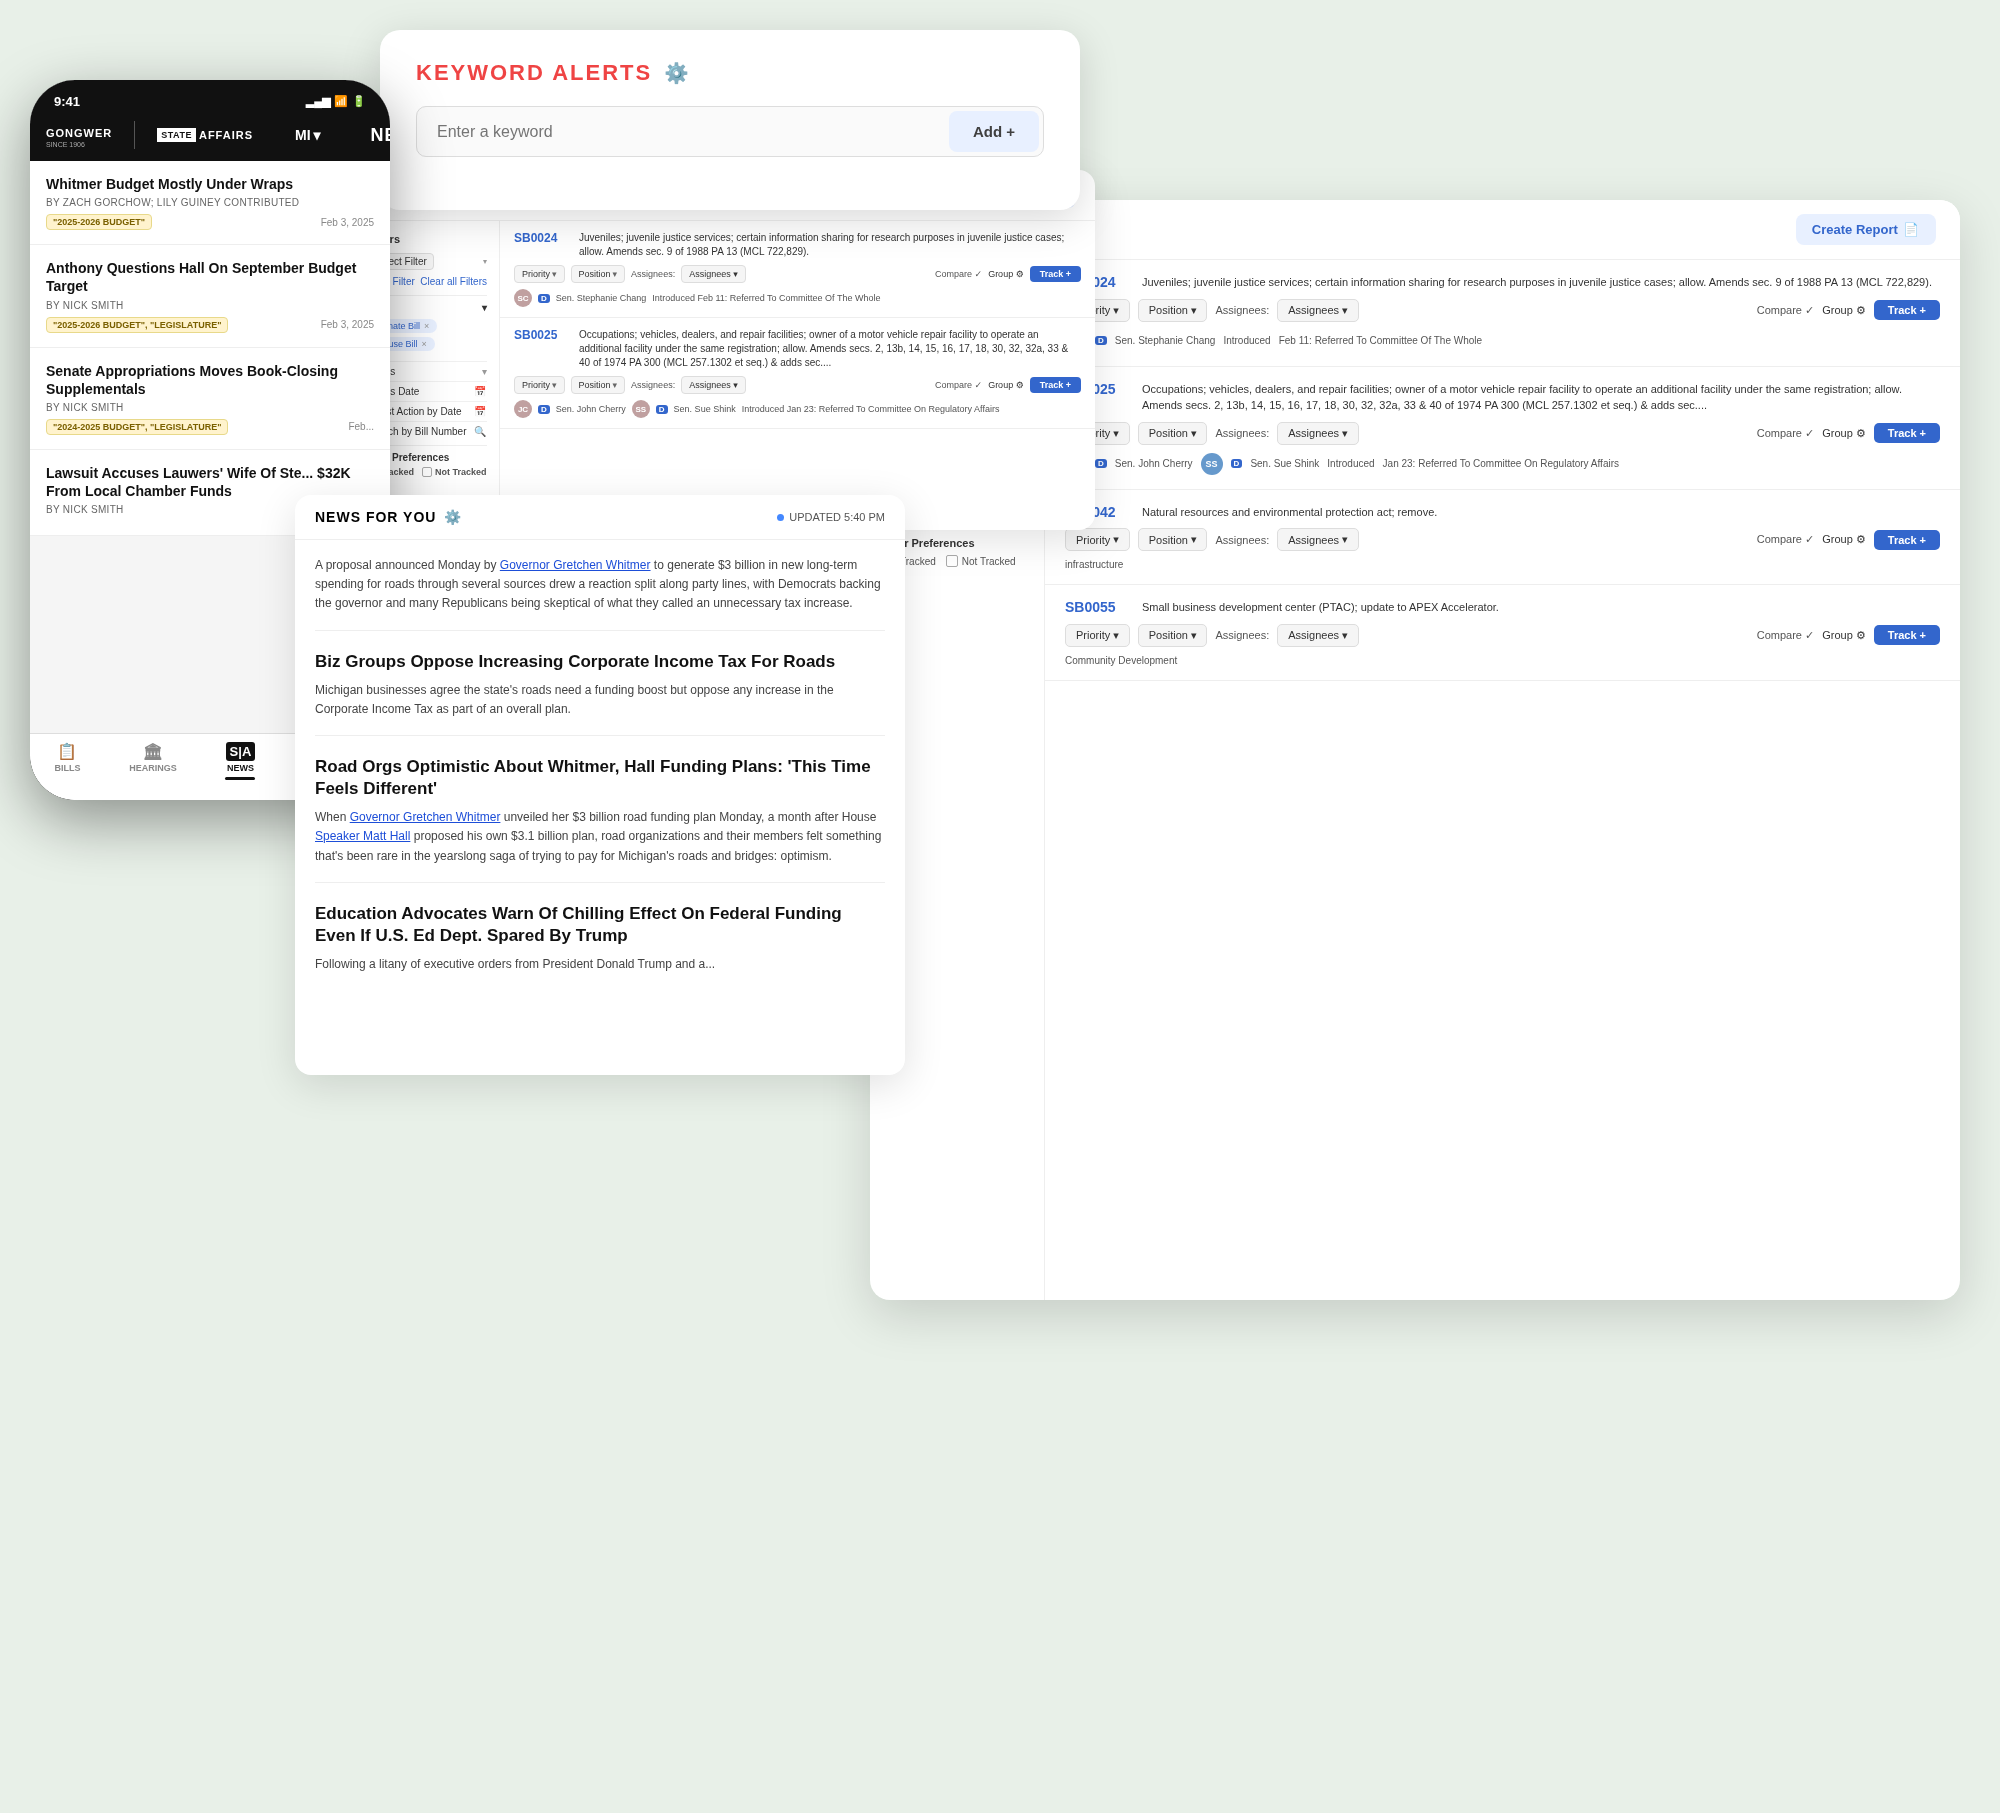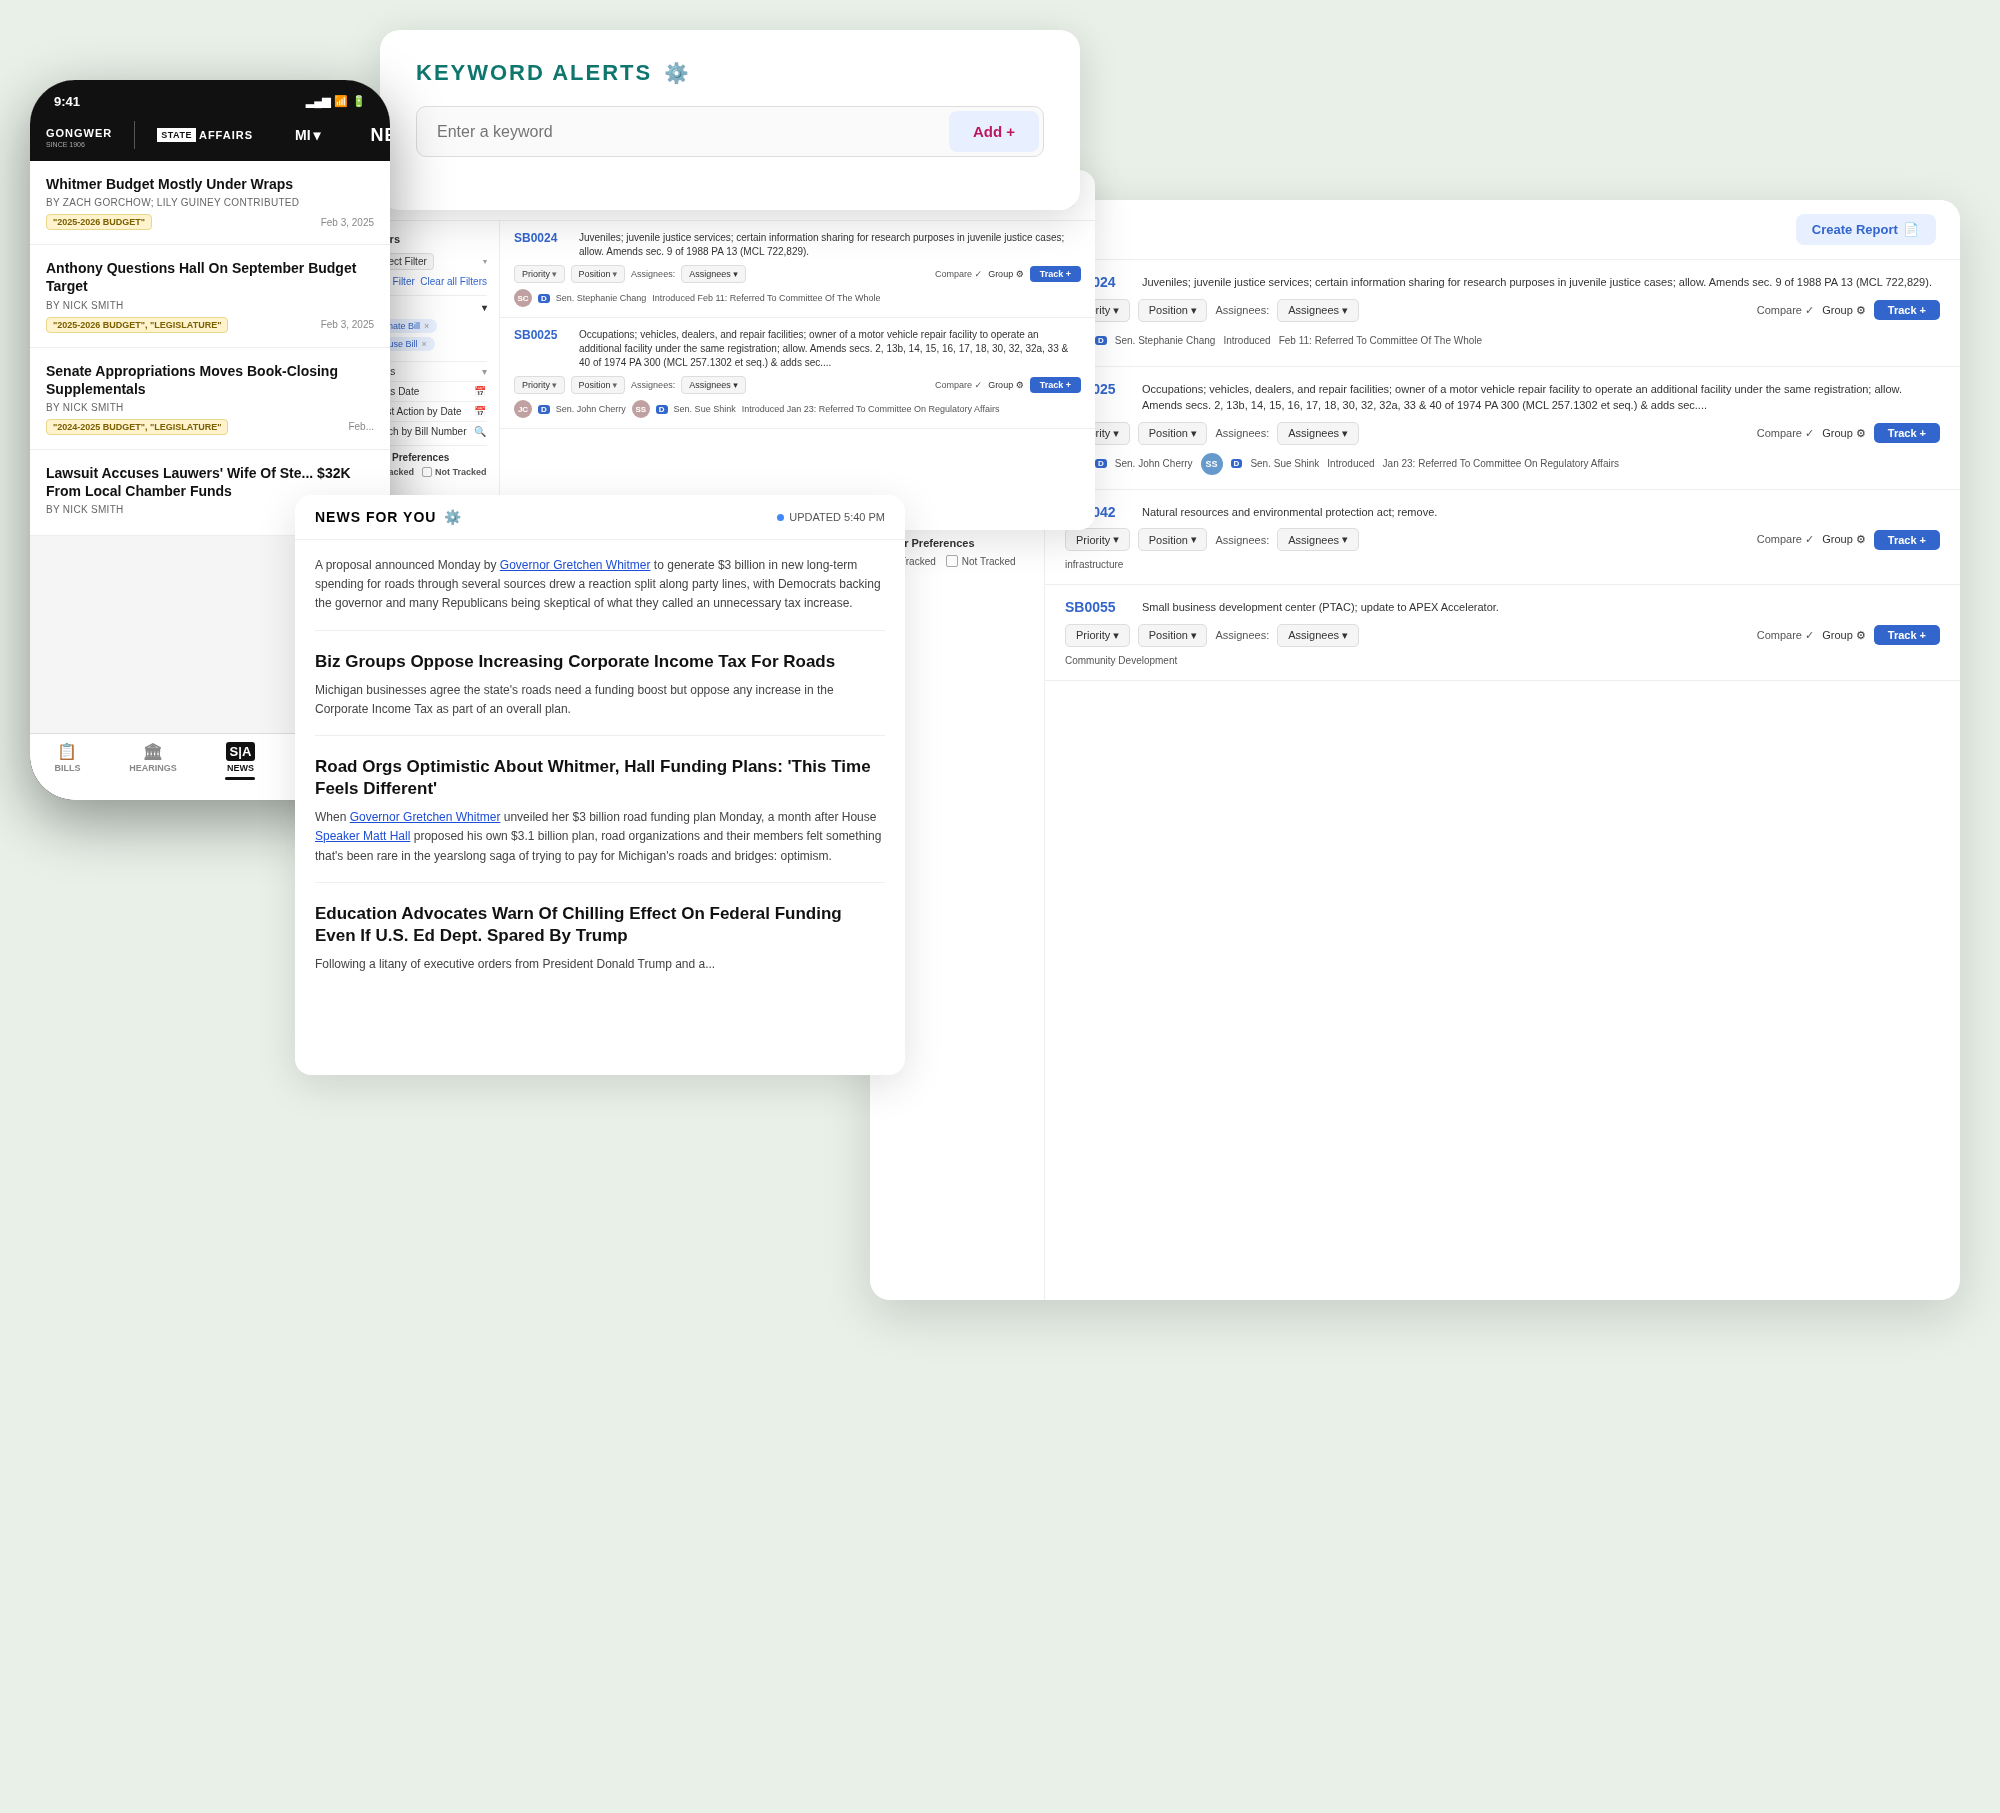--- a/index.html
+++ b/index.html
@@ -168,21 +168,21 @@
     .keyword-header {
       display: flex;
       align-items: center;
       gap: 12px;
       margin-bottom: 20px;
     }
     .keyword-title {
       font-size: 22px;
       font-weight: 900;
       letter-spacing: 2px;
-      color: #0f766e;
+      color: #ef4444;
       text-transform: uppercase;
     }
     .keyword-settings-icon {
       color: #555;
       font-size: 20px;
     }
     .keyword-input-row {
       display: flex;
       align-items: center;
       gap: 0;
@@ -199,21 +199,21 @@
       font-size: 16px;
       color: #999;
       outline: none;
     }
     .keyword-add-btn {
       background: #e8f0ff;
       border: none;
       padding: 12px 24px;
       font-size: 15px;
       font-weight: 700;
-      color: #be185d;
+      color: #404040;
       cursor: pointer;
       border-radius: 8px;
       margin: 4px;
     }
 
     
     .tablet-bills {
       position: absolute;
       left: 355px;
       top: 170px;

